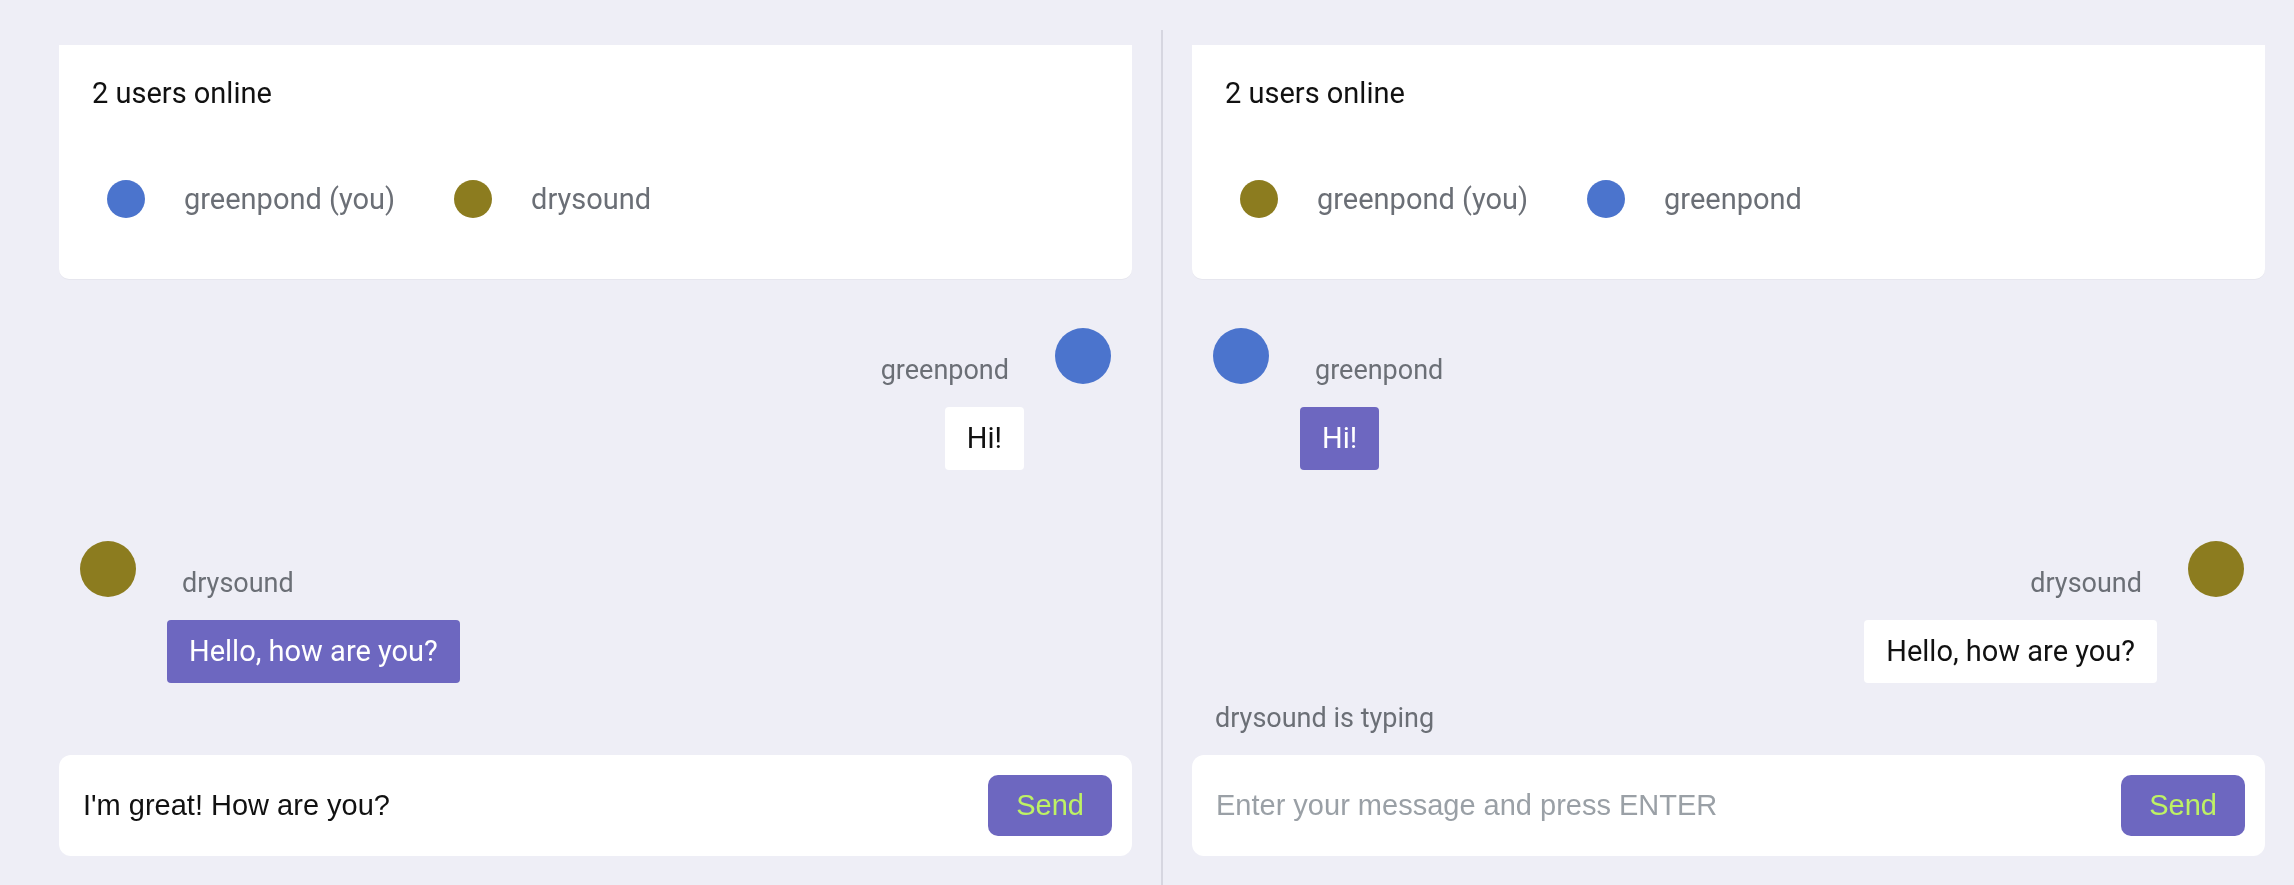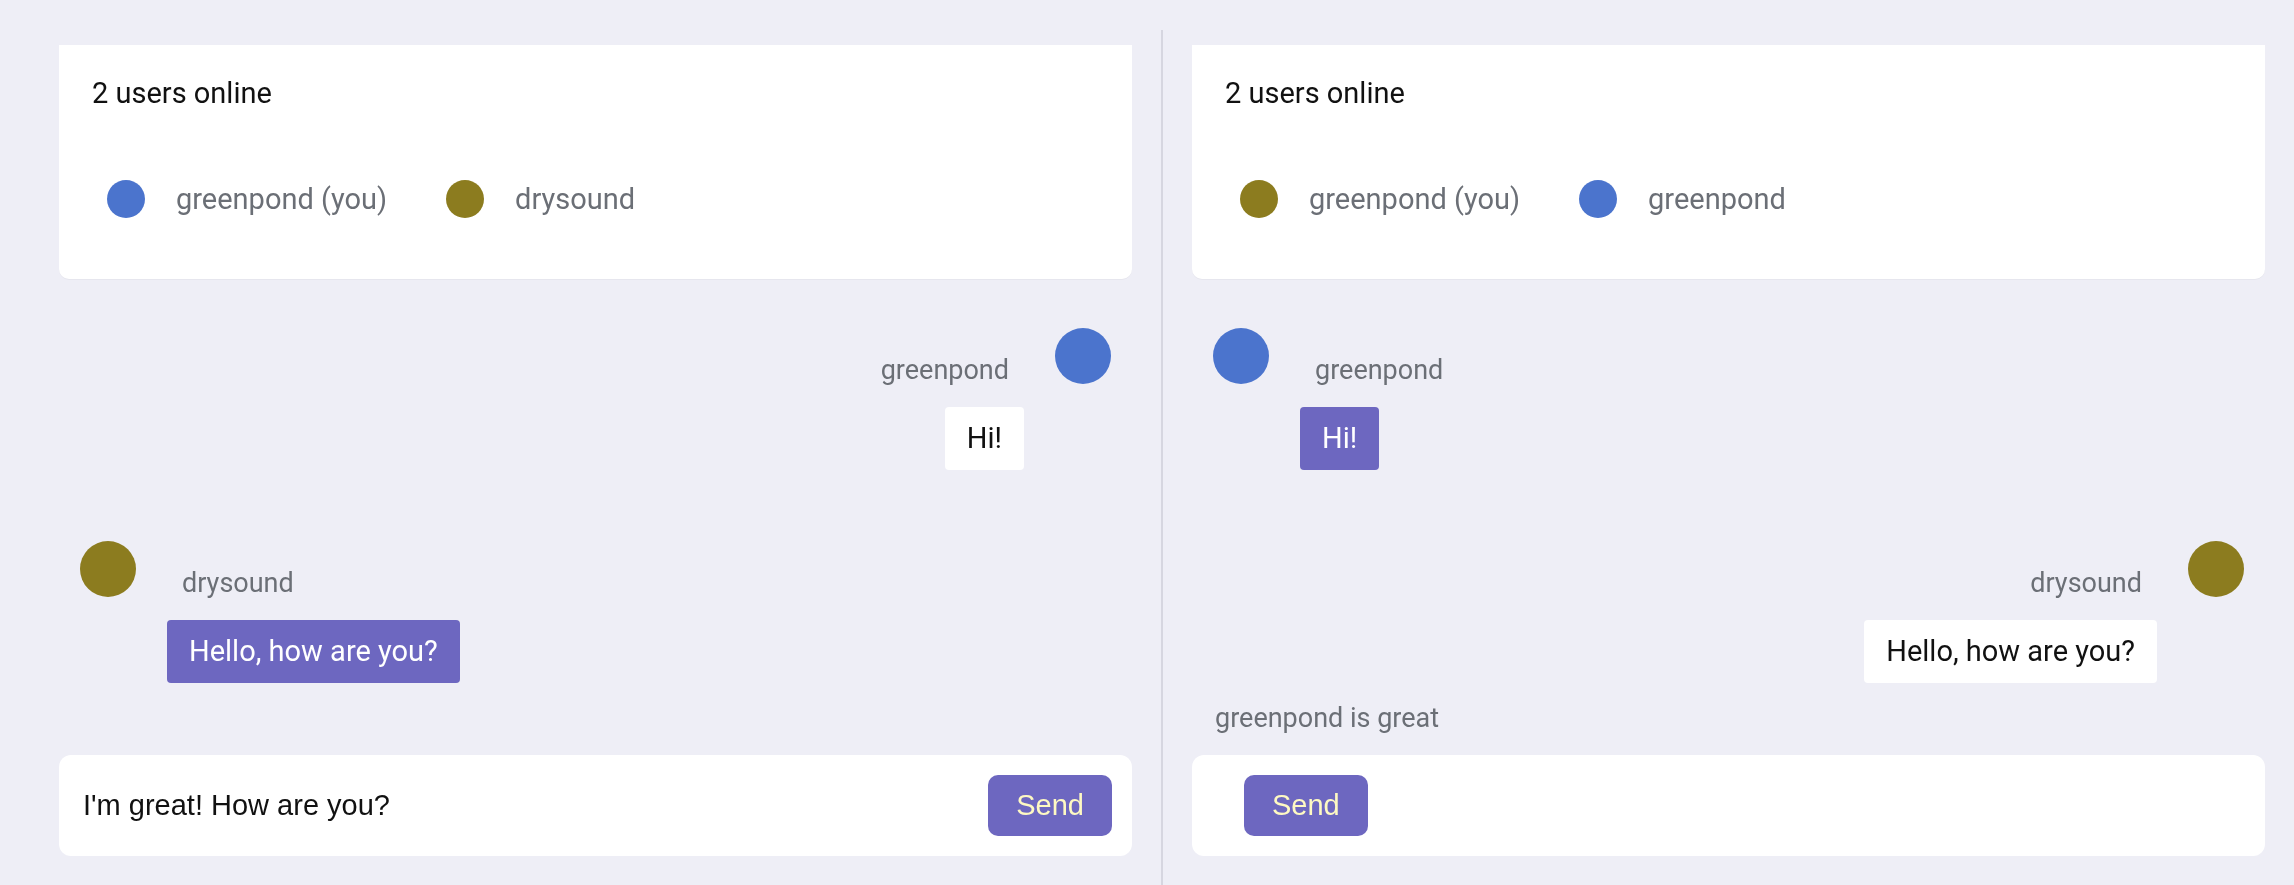--- a/index.html
+++ b/index.html
@@ -35,21 +35,21 @@
   }
   .user-row {
     display: flex;
     align-items: center;
     gap: 14px;
     flex-wrap: wrap;
   }
   .user-chip {
     display: flex;
     align-items: center;
-    gap: 16px;
+    gap: 24px;
   }
   .dot {
     width: 38px;
     height: 38px;
     border-radius: 50%;
     flex-shrink: 0;
   }
   .dot-blue { background: #4b74cd; }
   .dot-olive { background: #8c7c1f; }
   .user-name {
@@ -124,27 +124,26 @@
     border: none;
     outline: none;
     font-size: 29px;
     color: #111;
     background: transparent;
     padding: 6px 4px;
   }
   .composer input::placeholder { color: #9aa0a6; }
   .send-btn {
     background: #6d67c0;
-    color: #fef9c3;
+    color: #bef264;
     border: none;
     font-size: 29px;
     padding: 14px 28px;
     border-radius: 10px;
     cursor: pointer;
-    margin-left: 32px;
   }
 </style>
 </head>
 <body>
 
 <div class="pane">
   <div class="header">
     <div class="online-count">2 users online</div>
     <div class="user-row">
       <div class="user-chip">
@@ -207,17 +206,18 @@
     </div>
     <div class="msg right">
       <span class="avatar dot-olive"></span>
       <div class="msg-body">
         <span class="sender">drysound</span>
         <span class="bubble bubble-mine">Hello, how are you?</span>
       </div>
     </div>
   </div>
 
-  <div class="typing">greenpond is great</div>
+  <div class="typing">drysound is typing</div>
   <div class="composer">
+    <input type="text" value="" placeholder="Enter your message and press ENTER" style="">
     <button class="send-btn">Send</button>
   </div>
 </div>
 
 </body></html>

